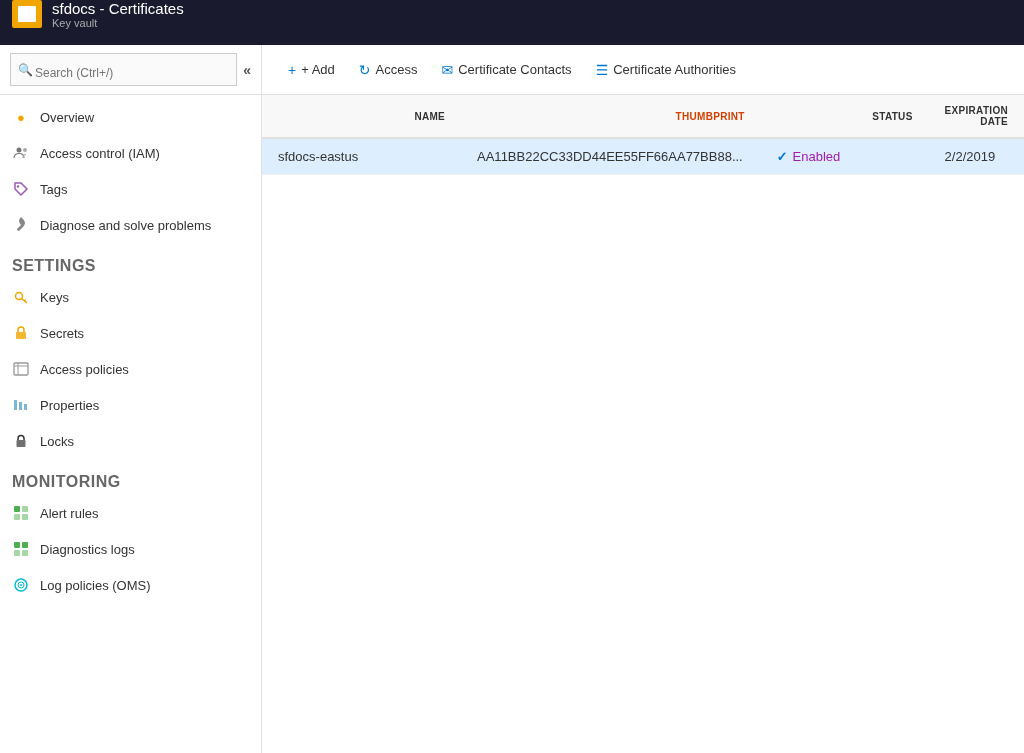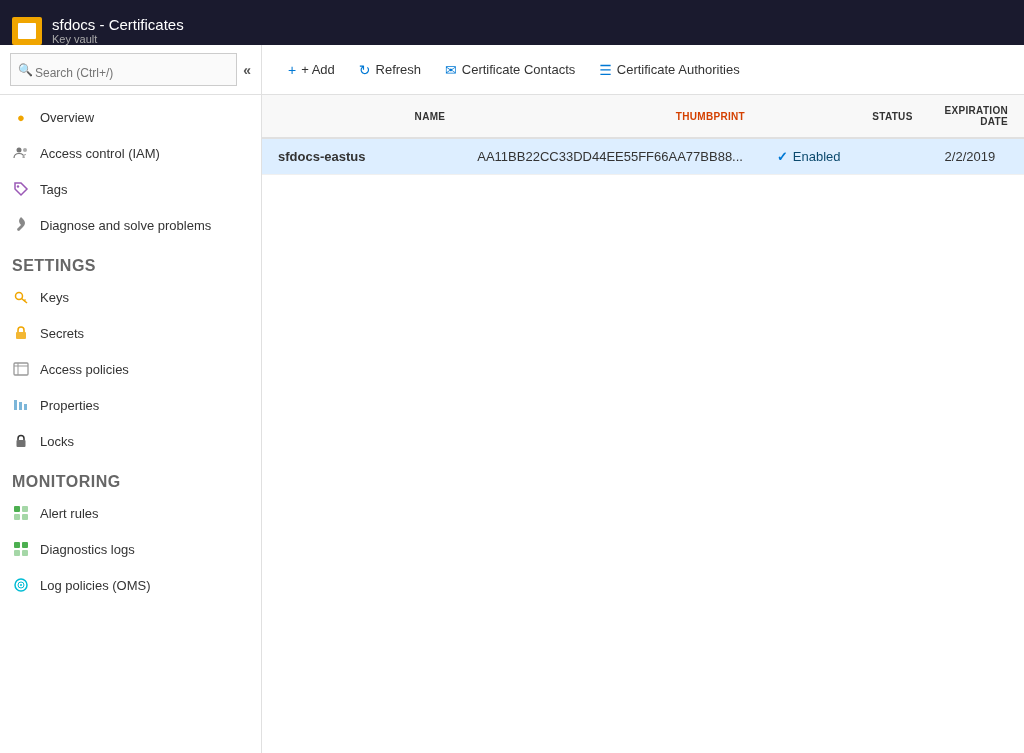--- a/index.html
+++ b/index.html
@@ -4,21 +4,21 @@
   <style>
     * { margin: 0; padding: 0; box-sizing: border-box; }
     body { font-family: 'Segoe UI', Arial, sans-serif; font-size: 13px; background: #f0f0f0; width: 1024px; height: 753px; overflow: hidden; display: flex; flex-direction: column; }
 
     
     .top-header {
       background: #1a1a2e;
       color: white;
       height: 45px;
       display: flex;
-      align-items: flex-end;
+      align-items: flex-start;
       padding: 0 12px;
       gap: 10px;
       flex-shrink: 0;
     }
     .app-icon {
       width: 30px;
       height: 28px;
       background: #f0a500;
       border-radius: 2px;
       display: flex;
@@ -189,25 +189,25 @@
     .data-table tbody tr {
       border-bottom: 1px solid #f0f0f0;
       cursor: pointer;
     }
     .data-table tbody tr.selected { background: #ddeeff; }
     .data-table tbody td {
       padding: 10px 16px;
       font-size: 13px;
       color: #333;
     }
-    .cell-name { color: #0078d4; font-weight: 700; margin-top: 48px; }
+    .cell-name { color: #0078d4; font-weight: 400; margin-top: 48px; }
     .cell-thumb { color: #555; font-size: 12px; }
     .cell-status { display: flex; align-items: center; gap: 5px; }
     .check-icon { color: #0078d4; font-weight: bold; }
-    .status-enabled { color: #0c4a6e; }
+    .status-enabled { color: #a21caf; }
   </style>
 </head>
 <body>
 
 <div class="top-header">
   <div class="app-icon">
     <div class="app-icon-inner"></div>
   </div>
   <div class="app-title-group">
     <span class="app-title">sfdocs - Certificates</span>
@@ -364,21 +364,21 @@
 
   <div class="content-panel">
 
     <div class="toolbar">
       <button class="toolbar-btn">
         <span class="btn-icon">+</span>
         <span>+ Add</span>
       </button>
       <button class="toolbar-btn">
         <span class="btn-icon">↻</span>
-        <span>Refresh</span>
+        <span>Access</span>
       </button>
       <button class="toolbar-btn">
         <span class="btn-icon">✉</span>
         <span>Certificate Contacts</span>
       </button>
       <button class="toolbar-btn">
         <span class="btn-icon">☰</span>
         <span>Certificate Authorities</span>
       </button>
     </div>

